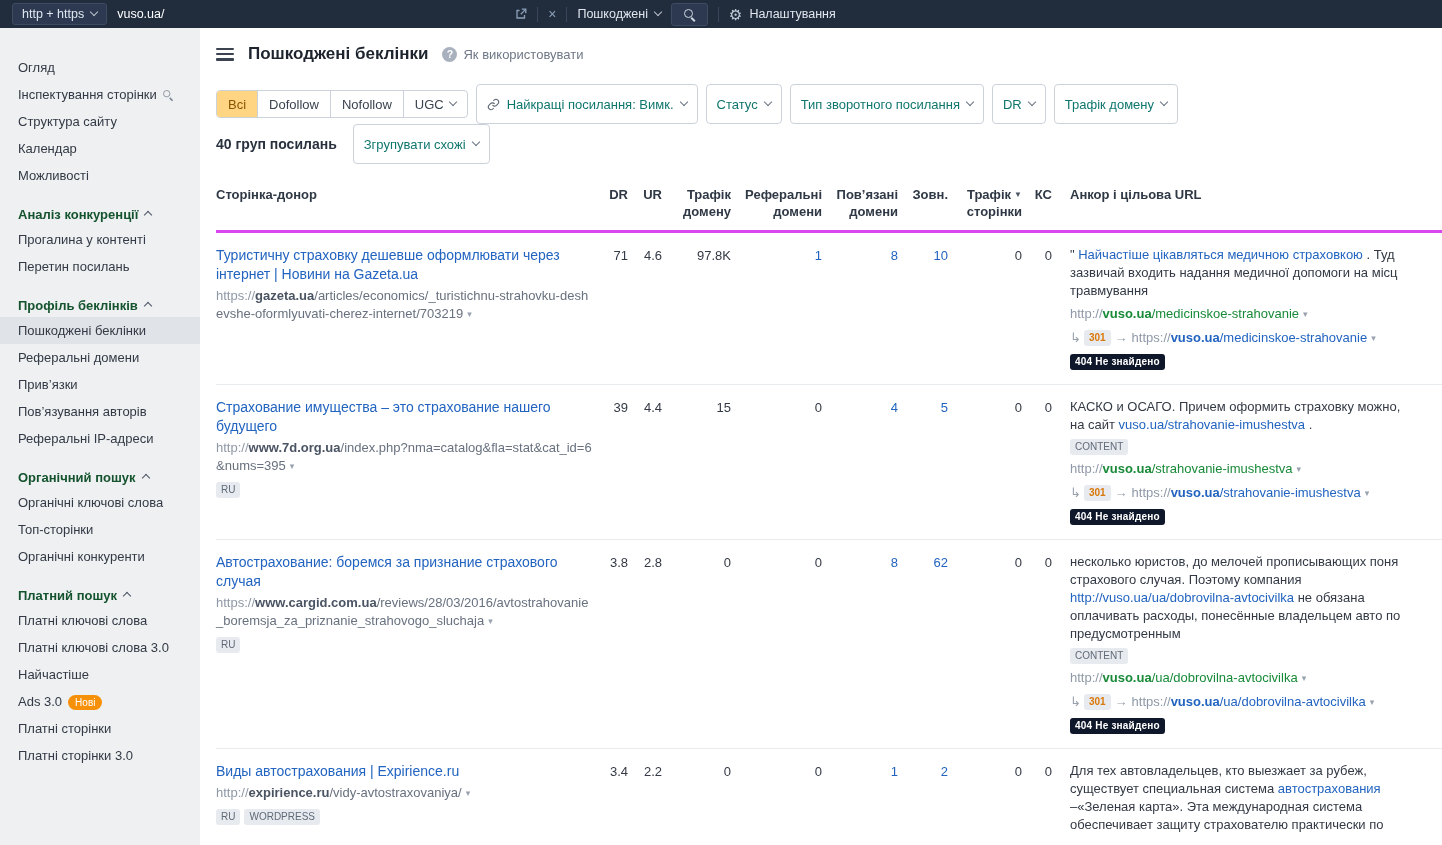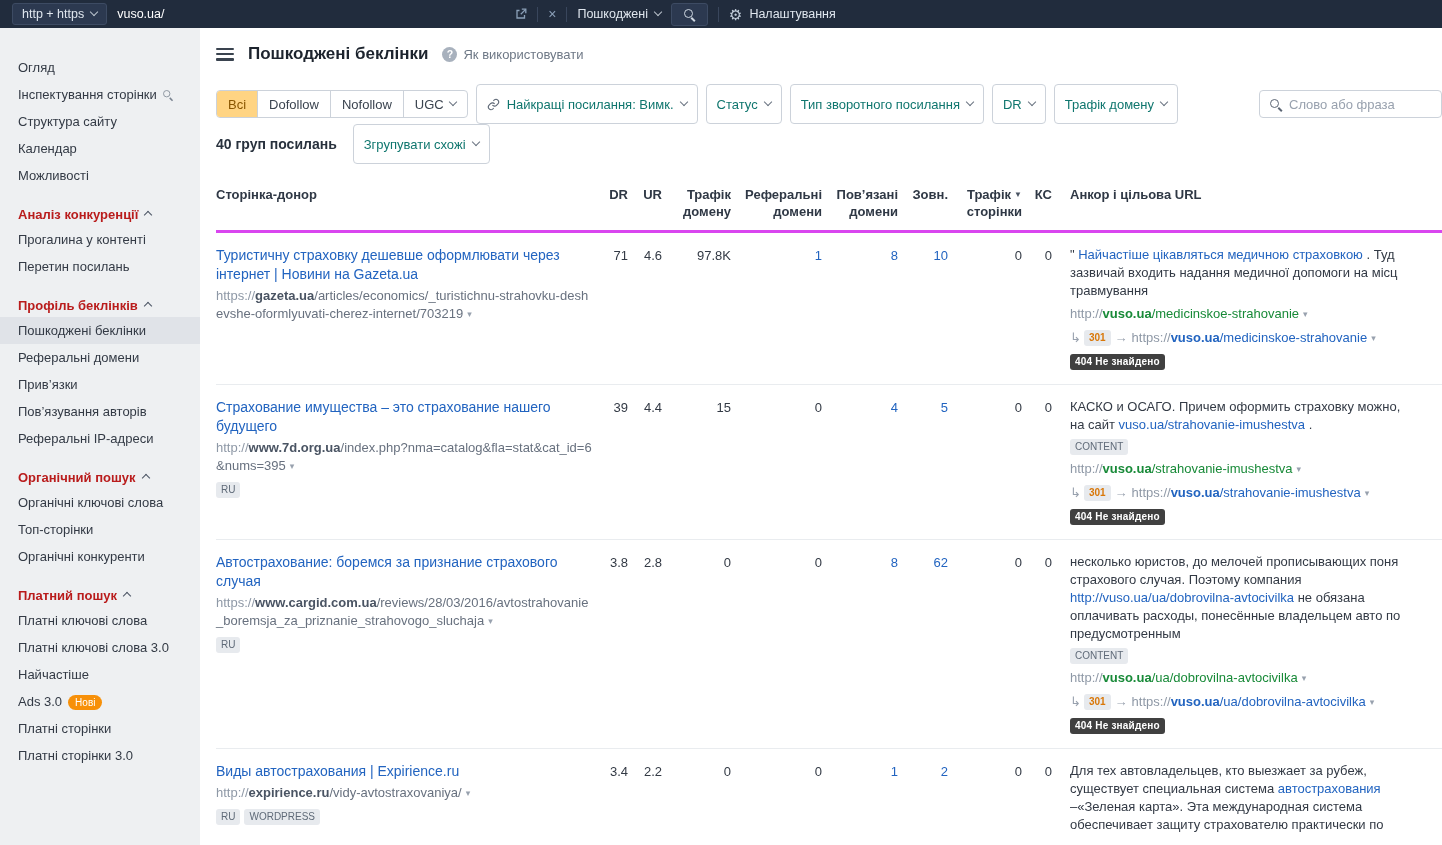--- a/index.html
+++ b/index.html
@@ -24,21 +24,21 @@
   .magnifier::before { content:""; position:absolute; left:1px; top:1px; width:7px; height:7px; border:1.6px solid currentColor; border-radius:50%; }
   .magnifier::after { content:""; position:absolute; left:9.5px; top:9.5px; width:4.5px; height:1.6px; background:currentColor; transform:rotate(45deg); transform-origin:0 0; }
 
   
   .shell { display:flex; height:817px; }
 
   
   .sidebar { width:200px; background:#eef0f2; padding-top:26px; overflow:hidden; flex:none; }
   .sb-item { padding:4px 18px; line-height:19px; color:#333a45; cursor:pointer; }
   .sb-item.active { background:#e0e3e8; }
-  .sb-header { padding:4px 18px; margin-top:14px; font-weight:bold; color:#b91c1c; cursor:pointer; }
+  .sb-header { padding:4px 18px; margin-top:14px; font-weight:bold; color:#14532d; cursor:pointer; }
   .sb-mag { color:#7a8491; margin-left:4px; display:inline-block; transform:scale(.8); vertical-align:-2px; }
   .badge-new { background:#f79009; color:#fff; font-size:10px; padding:1px 7px; border-radius:8px; margin-left:6px; display:inline-block; line-height:13px; }
 
   
   .main { flex:1; background:#fff; padding:16px 0 0 16px; overflow:hidden; }
   .page-header { display:flex; align-items:center; gap:14px; margin-bottom:20px; }
   .hamburger { width:18px; height:13px; display:flex; flex-direction:column; justify-content:space-between; cursor:pointer; }
   .hamburger span { height:2.5px; background:#3a434f; border-radius:1px; }
   .page-title { font-size:17px; font-weight:bold; color:#1d242e; }
   .help { display:flex; align-items:center; gap:6px; color:#6e7886; cursor:pointer; }
@@ -99,21 +99,21 @@
 
   .content-line { margin-top:5px; }
   .url-line { margin-top:4px; line-height:19px; white-space:nowrap; font-size:13px; }
   .redir-arrow { color:#98a1ae; margin-right:3px; }
   .redir-to { color:#98a1ae; margin:0 4px; }
   .status-line { margin-top:6px; }
 
   .badge { display:inline-block; font-size:10px; padding:1px 5px; border-radius:3px; line-height:14px; vertical-align:1px; }
   .badge-gray { background:#e7eaee; color:#5f6a78; }
   .badge-301  { background:#e7eaee; color:#d97708; font-weight:bold; }
-  .badge-404  { background:#404040; color:#fff; font-weight:bold; letter-spacing:.2px; }
+  .badge-404  { background:#0f172a; color:#fff; font-weight:bold; letter-spacing:.2px; }
 </style>
 </head>
 <body>
 
 <header class="topbar">
   <button class="tb-btn">
     <span>http + https</span>
     <span class="chev"></span>
   </button>
   <input class="tb-input" value="vuso.ua/" style="">
@@ -221,24 +221,20 @@
           <span class="chev-d"></span>
         </button>
       <button class="filter-btn">
           <span>DR</span>
           <span class="chev-d"></span>
         </button>
       <button class="filter-btn">
           <span>Трафік домену</span>
           <span class="chev-d"></span>
         </button>
-      <div class="search-box">
-        <span class="magnifier" style="color:#5b6573;"></span>
-        <input placeholder="Слово або фраза" style="">
-      </div>
     </div>
 
     <div class="toolbar">
       <span class="group-count">40 груп посилань</span>
       <button class="filter-btn">
           <span>Згрупувати схожі</span>
           <span class="chev-d"></span>
         </button>
     </div>
 

